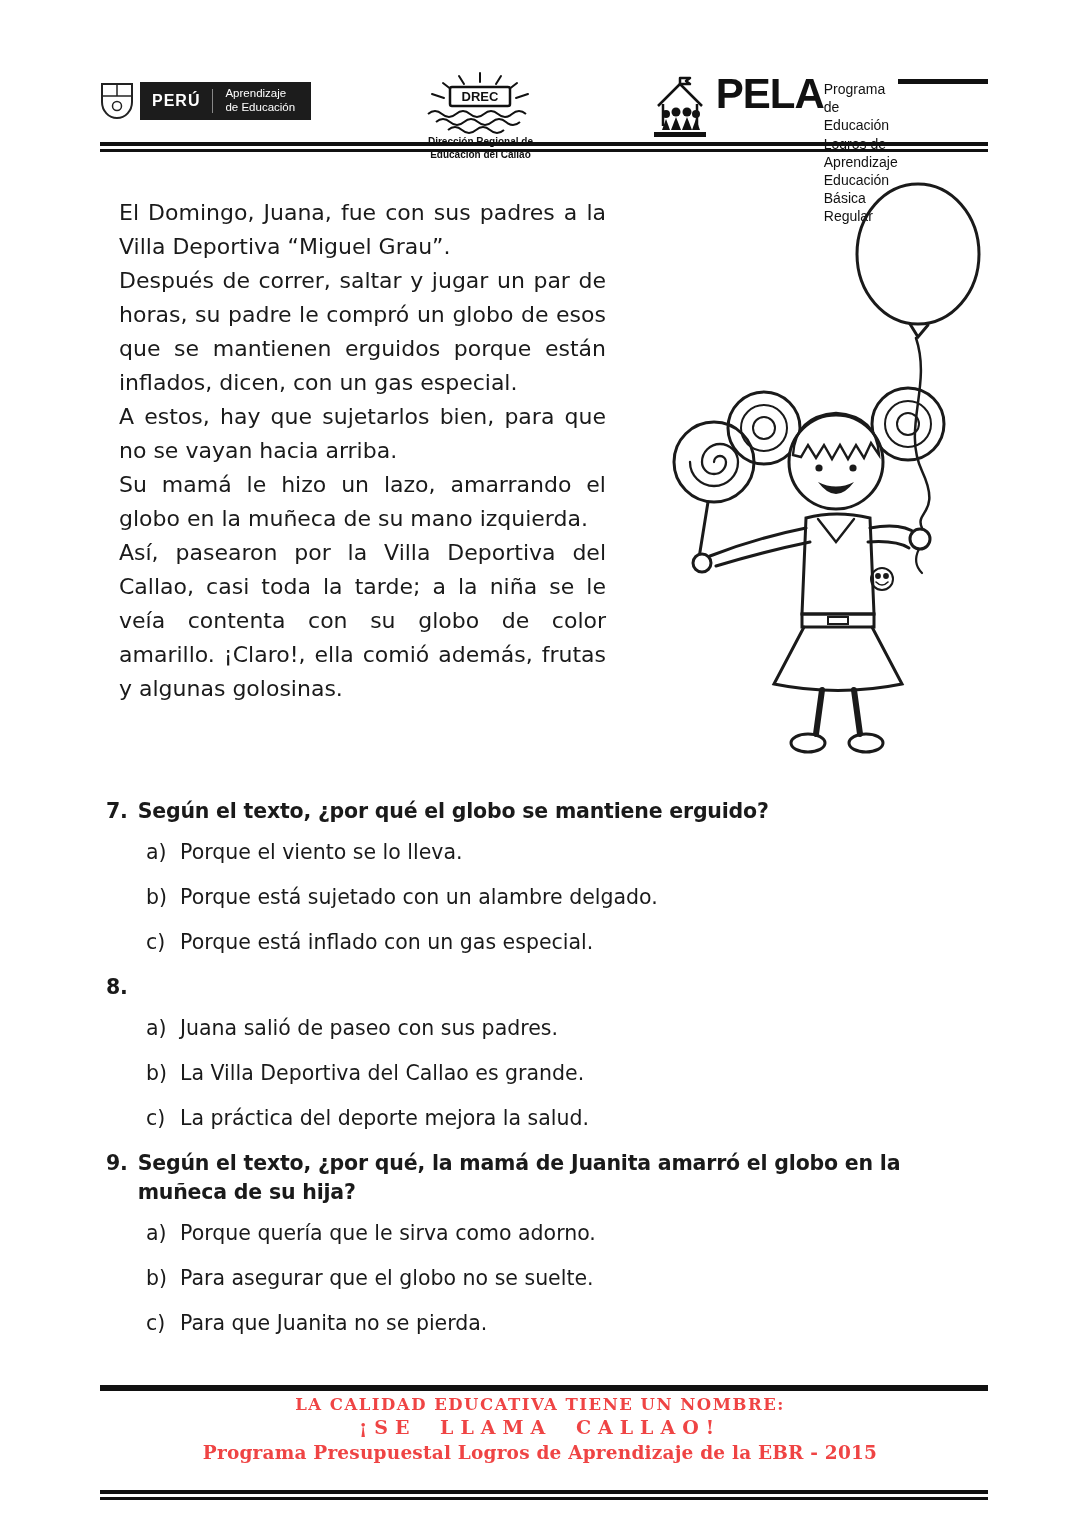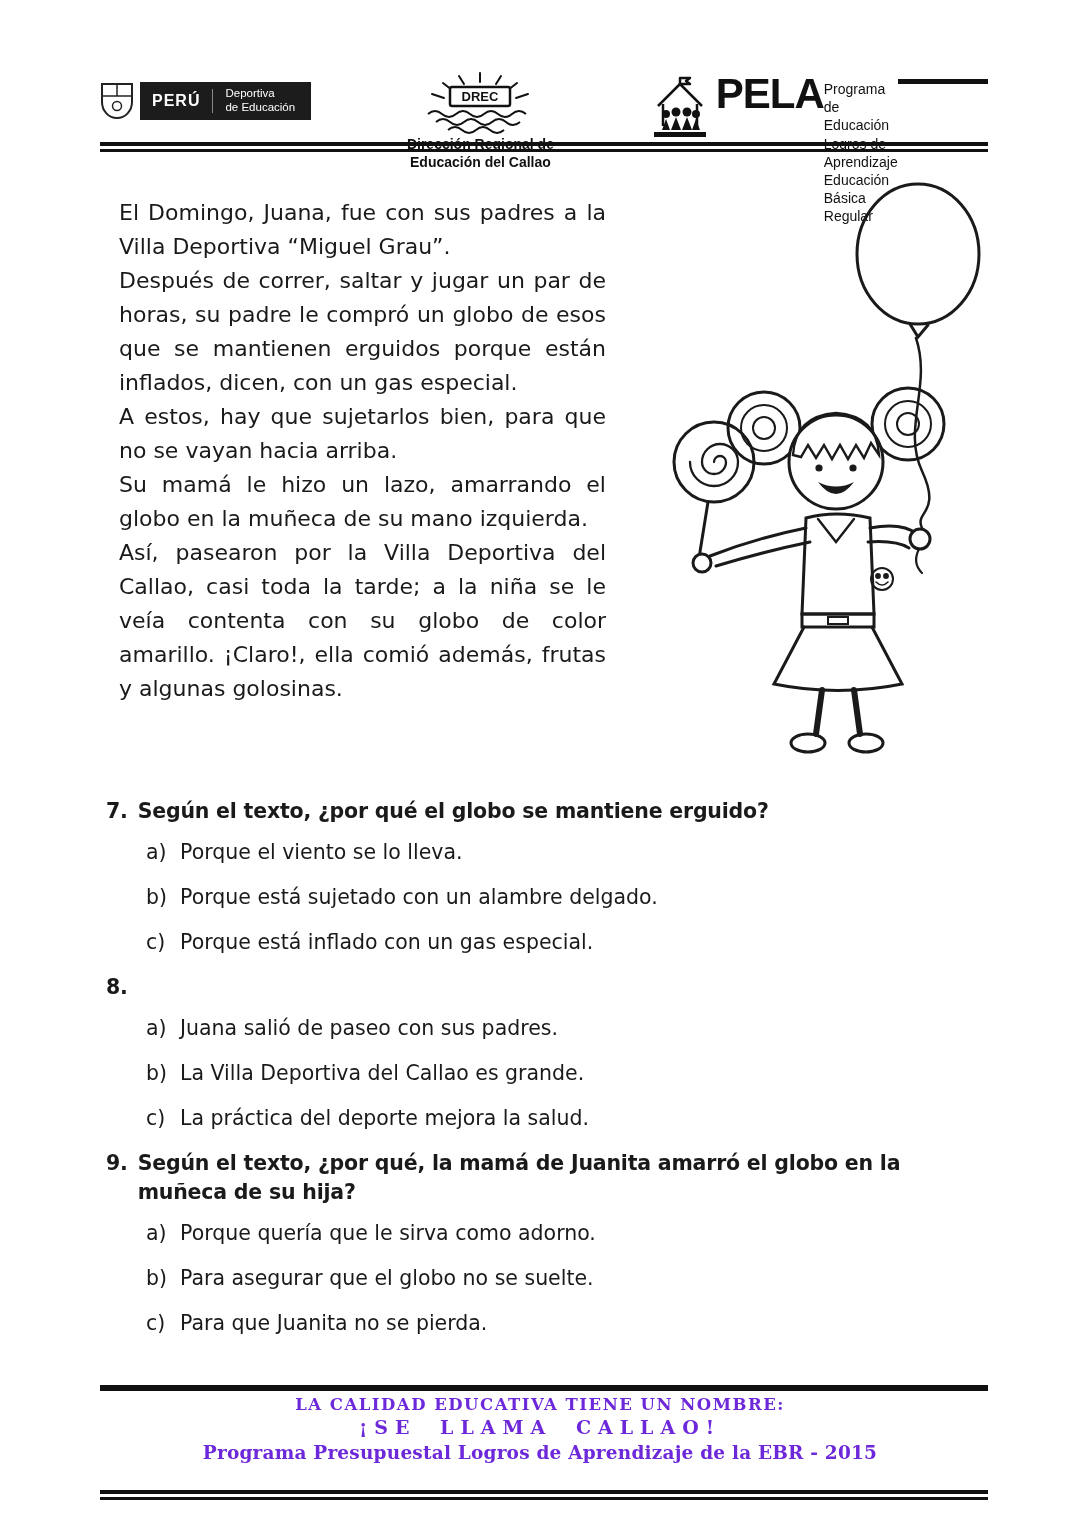--- a/index.html
+++ b/index.html
@@ -17,21 +17,21 @@
   .logo-peru { display:flex; align-items:center; margin-top:10px; }
   .peru-bar { display:flex; align-items:center; background:#1c1c1c; height:38px;
               padding:0 16px 0 12px; margin-left:6px; }
   .peru-name { color:#fff; font-weight:bold; font-size:16px; letter-spacing:1px;
                margin-right:12px; font-family:"Liberation Sans", sans-serif; }
   .peru-sep { width:1px; height:24px; background:#888; margin-right:12px; }
   .peru-ministry { color:#fff; font-size:11.5px; line-height:1.2;
                    font-family:"Liberation Sans", sans-serif; }
 
   .logo-drec { display:flex; flex-direction:column; align-items:center; width:160px; }
-  .drec-caption { font-size:14px; font-weight:bold; text-align:center; line-height:1.25;
+  .drec-caption { font-size:10px; font-weight:bold; text-align:center; line-height:1.25;
                   font-family:"Liberation Sans", sans-serif; color:#111; }
 
   .logo-pela { display:flex; align-items:flex-start; gap:6px; margin-top:4px; }
   .pela-right { display:flex; flex-direction:row; }
   .pela-name { font-size:42px; font-weight:bold; line-height:0.85; color:#111;
                font-family:"Liberation Sans", sans-serif; letter-spacing:-1px; }
   .pela-captions { margin-top:4px; font-size:14px; line-height:1.3; color:#111;
                    font-family:"Liberation Sans", sans-serif; }
   .pela-bar { height:5px; background:#111; margin-top:3px; width:100%; }
 
@@ -52,21 +52,21 @@
   .questions { position:absolute; top:797px; left:106px; width:884px; }
   .question { margin-bottom:10px; }
   .q-stem { display:flex; font-weight:bold; font-size:20.5px; line-height:29px;
             margin-bottom:12px; letter-spacing:-0.2px; }
   .q-number { flex:0 0 auto; margin-right:10px; }
   .option { display:flex; padding-left:40px; font-size:20.5px; line-height:29px; margin-bottom:16px; }
   .opt-letter { flex:0 0 34px; }
 
   
   .footer { position:absolute; top:1395px; left:0; width:100%; text-align:center;
-            font-family:"DejaVu Serif", serif; color:#6d28d9; }
+            font-family:"DejaVu Serif", serif; color:#ef4444; }
   .footer-l1 { font-size:16.5px; font-weight:bold; letter-spacing:1.5px; }
   .footer-l2 { font-size:19px; font-weight:bold; letter-spacing:7px; word-spacing:10px; margin-top:2px; }
   .footer-l3 { font-size:18.5px; font-weight:bold; margin-top:4px; letter-spacing:0.2px; }
 
   svg { display:block; }
 </style>
 </head>
 <body>
 
 <div class="page">
@@ -77,21 +77,21 @@
       <svg width="34" height="38" viewBox="0 0 34 38">
         <path d="M2 2 h30 v18 a15 16 0 0 1 -15 16 a15 16 0 0 1 -15 -16 Z" fill="#fff" stroke="#222" stroke-width="2"></path>
         <line x1="2" y1="14" x2="32" y2="14" stroke="#222" stroke-width="1.5"></line>
         <line x1="17" y1="2" x2="17" y2="14" stroke="#222" stroke-width="1.5"></line>
         <circle cx="17" cy="24" r="4.5" fill="none" stroke="#222" stroke-width="1.5"></circle>
       </svg>
       <div class="peru-bar">
         <span class="peru-name">PERÚ</span>
         <span class="peru-sep"></span>
         <span class="peru-ministry">
-          <span>Deportiva</span><br>
+          <span>Aprendizaje</span><br>
           <span>de Educación</span>
         </span>
       </div>
     </div>
 
     <div class="logo-drec">
       <svg width="140" height="64" viewBox="0 0 140 64">
         <g stroke="#111" stroke-width="2" fill="none" stroke-linecap="round">
           <line x1="70" y1="10" x2="70" y2="1"></line>
           <line x1="54" y1="12" x2="49" y2="4"></line>

